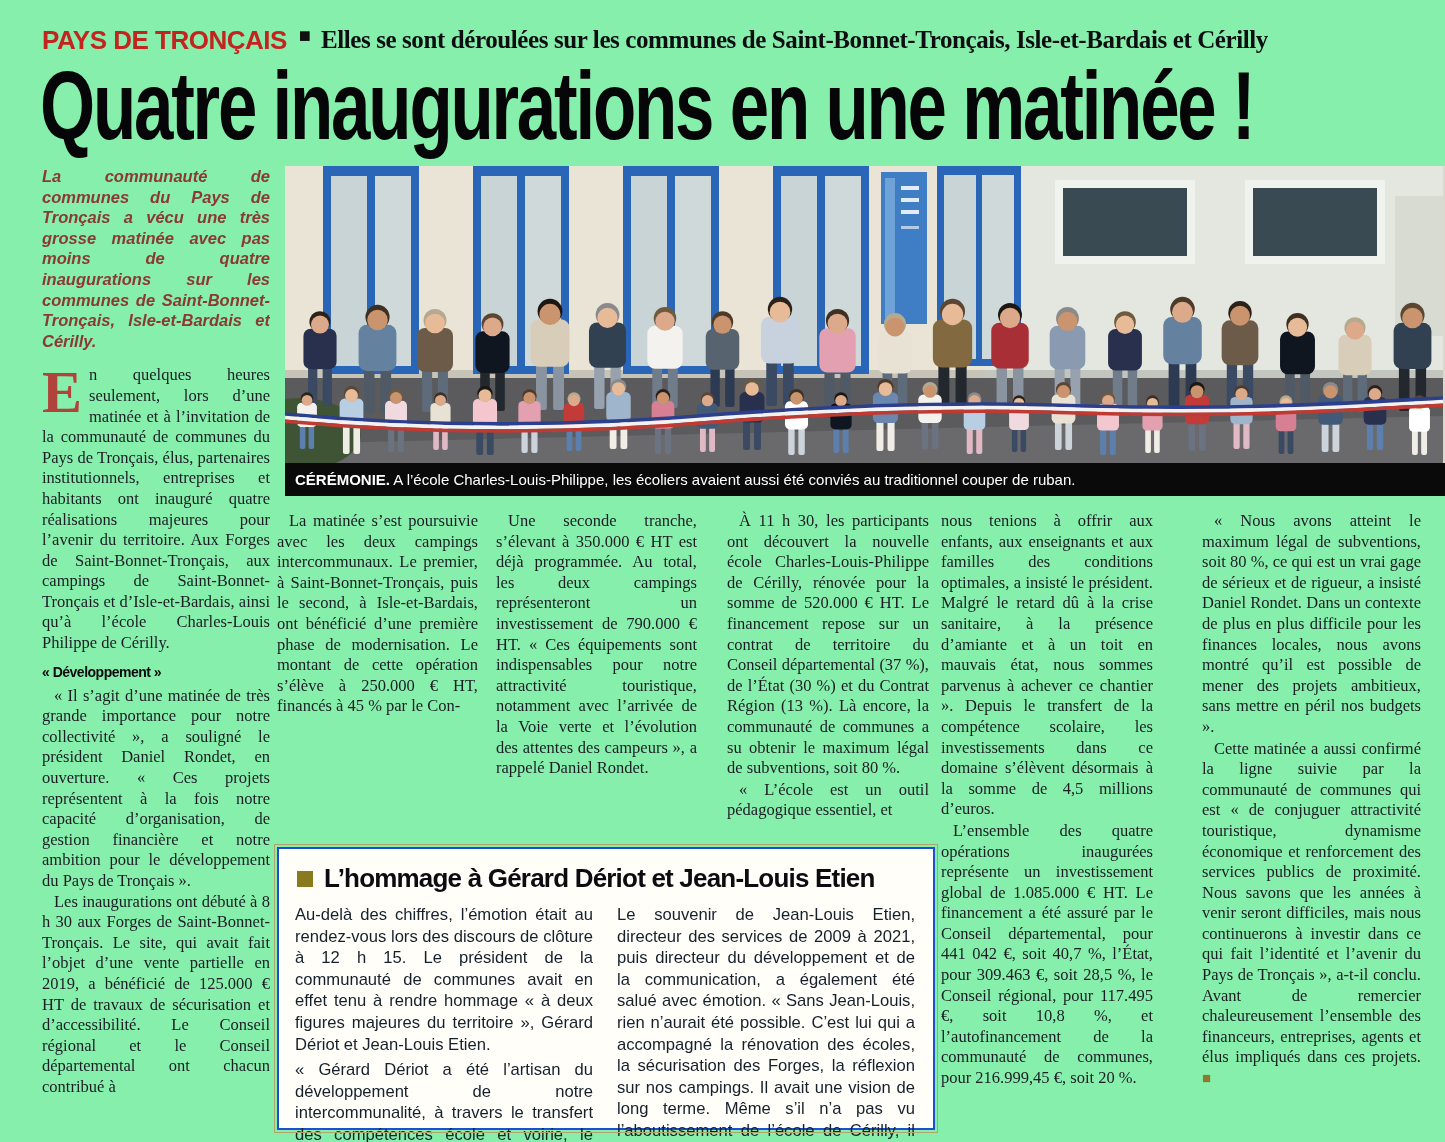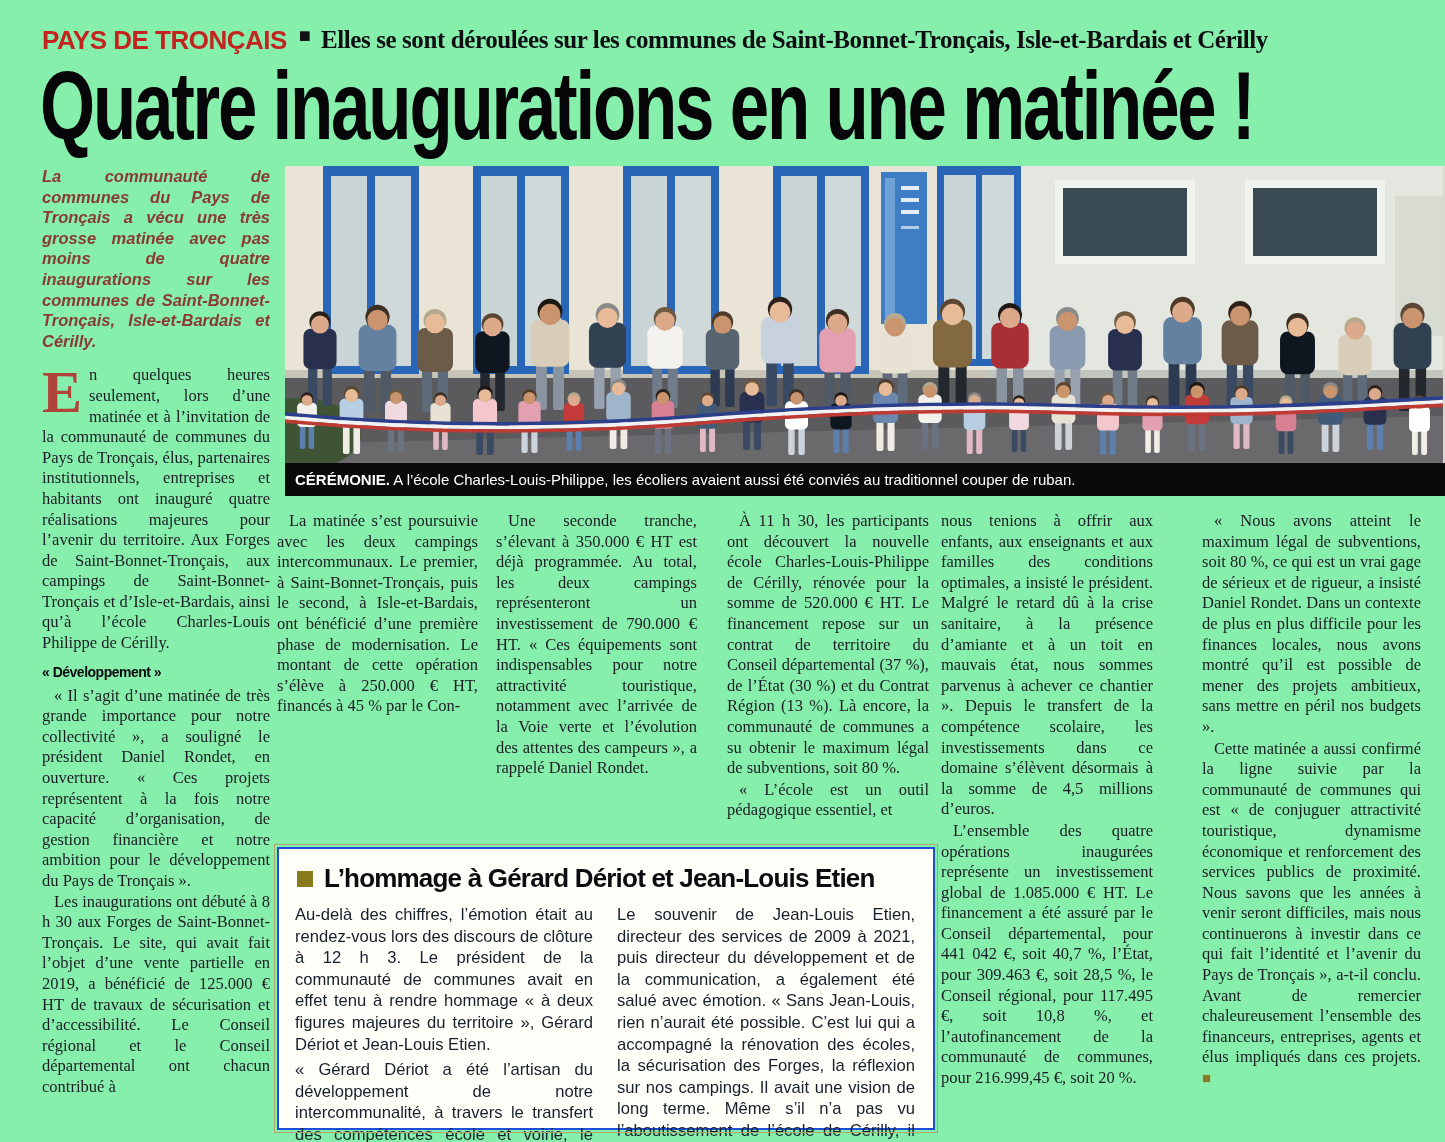--- a/index.html
+++ b/index.html
@@ -490,21 +490,21 @@
     <p class="indent"><span>Cette matinée a aussi confirmé la ligne suivie par la communauté de communes qui est « de conjuguer attractivité touristique, dynamisme économique et renforcement des services publics de proximité. Nous savons que les années à venir seront difficiles, mais nous continuerons à investir dans ce qui fait l’identité et l’avenir du Pays de Tronçais », a-t-il conclu. Avant de remercier chaleureusement l’ensemble des financeurs, entreprises, agents et élus impliqués dans ces projets. </span><span class="endmark">■</span></p>
   </section>
 
   <aside class="hommage">
     <div class="box-title-row">
       <span class="box-bullet"></span>
       <h3 class="box-title">L’hommage à Gérard Dériot et Jean-Louis Etien</h3>
     </div>
     <div class="box-cols">
       <div class="box-col">
-        <p>Au-delà des chiffres, l’émotion était au rendez-vous lors des discours de clôture à 12 h 3. Le président de la communauté de communes avait en effet tenu à rendre hommage « à deux figures majeures du territoire », Gérard Dériot et Jean-Louis Etien.</p>
+        <p>Au-delà des chiffres, l’émotion était au rendez-vous lors des discours de clôture à 12 h 15. Le président de la communauté de communes avait en effet tenu à rendre hommage « à deux figures majeures du territoire », Gérard Dériot et Jean-Louis Etien.</p>
         <p>« Gérard Dériot a été l’artisan du développement de notre intercommunalité, à travers le transfert des compétences école et voirie, le label Forêt d’exception, la plateforme bois, l’attractivité touristique… Tout cela lui doit beaucoup », a rappelé Daniel Rondet.</p>
       </div>
       <div class="box-col">
         <p>Le souvenir de Jean-Louis Etien, directeur des services de 2009 à 2021, puis directeur du développement et de la communication, a également été salué avec émotion. « Sans Jean-Louis, rien n’aurait été possible. C’est lui qui a accompagné la rénovation des écoles, la sécurisation des Forges, la réflexion sur nos campings. Il avait une vision de long terme. Même s’il n’a pas vu l’aboutissement de l’école de Cérilly, il en est le grand concepteur. Nous lui devons tant », a conclu le président.</p>
       </div>
     </div>
   </aside>
 
 </div>
 

